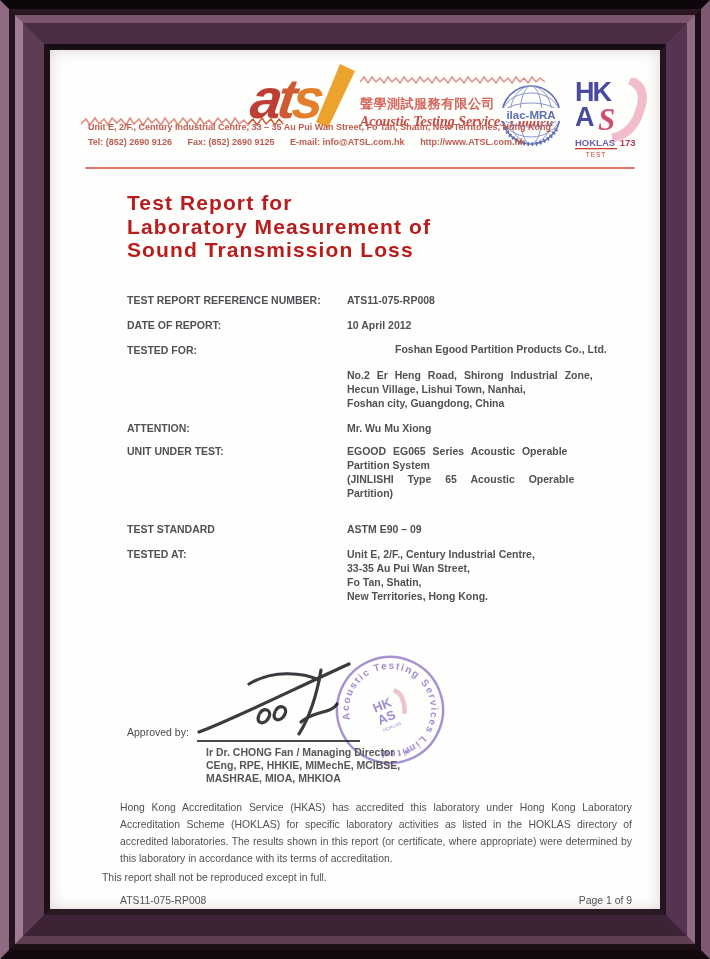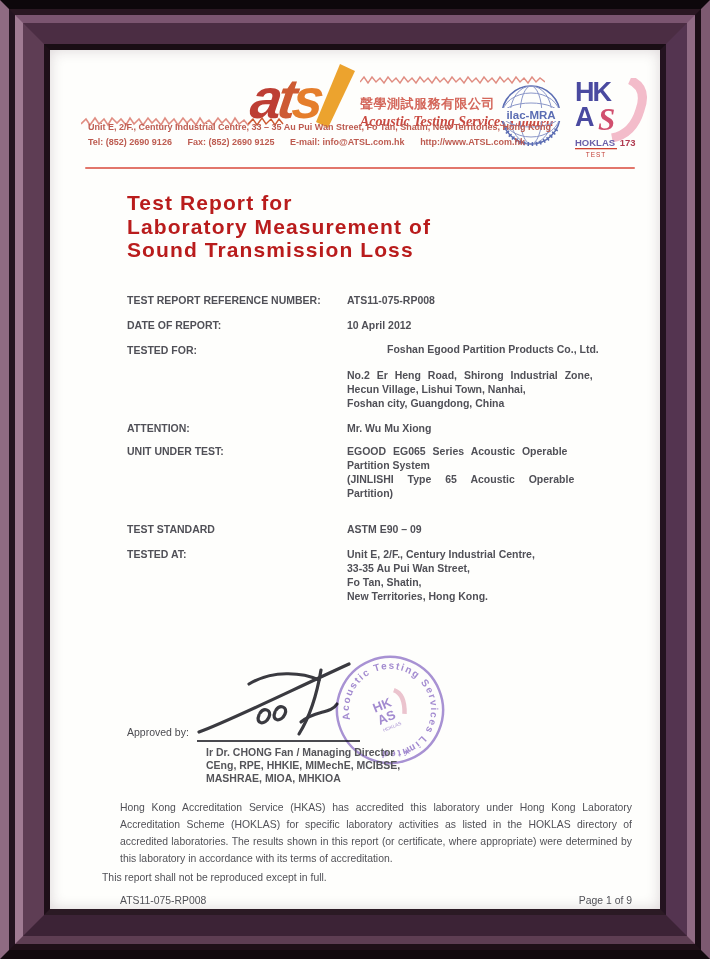--- a/index.html
+++ b/index.html
@@ -39,22 +39,22 @@
            letter-spacing:1.1px; line-height:23.5px; color:#b91c1c; }
 
   
   .fields { position:absolute; left:77px; top:243px; width:505px; font-size:10.5px;
             font-weight:bold; color:#505057; }
   .frow { display:flex; }
   .flabel { width:220px; flex:none; }
   .fvalue { width:285px; line-height:14px; }
   .frow { margin-bottom:9px; line-height:14px; }
   .r1,.r2 { margin-bottom:11px; }
-  .r3 { margin-bottom:11px;gap:40px; }
-  .r3 .fvalue { line-height:13px; }
+  .r3 { margin-bottom:11px; }
+  .r3 .fvalue { line-height:13px;margin-left:48px; }
   .r4 { margin-bottom:11px; }
   .r5 { margin-bottom:22px; }
   .r6 { margin-bottom:11px;align-items:flex-end; }
   .sp1 { word-spacing:4px; }
   .sp2 { word-spacing:11px; }
 
   
   .approval { position:absolute; left:77px; top:610px; width:505px; height:130px; }
   .approved-label { position:absolute; left:0; top:66px; font-size:10.5px; color:#4b4b50; }
   .signature { position:absolute; left:70px; top:0; }

